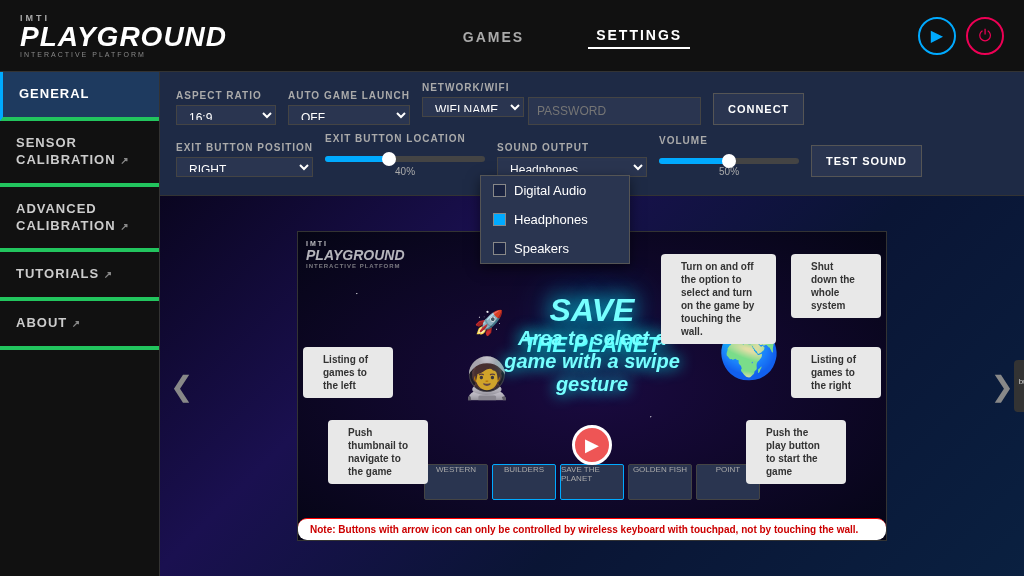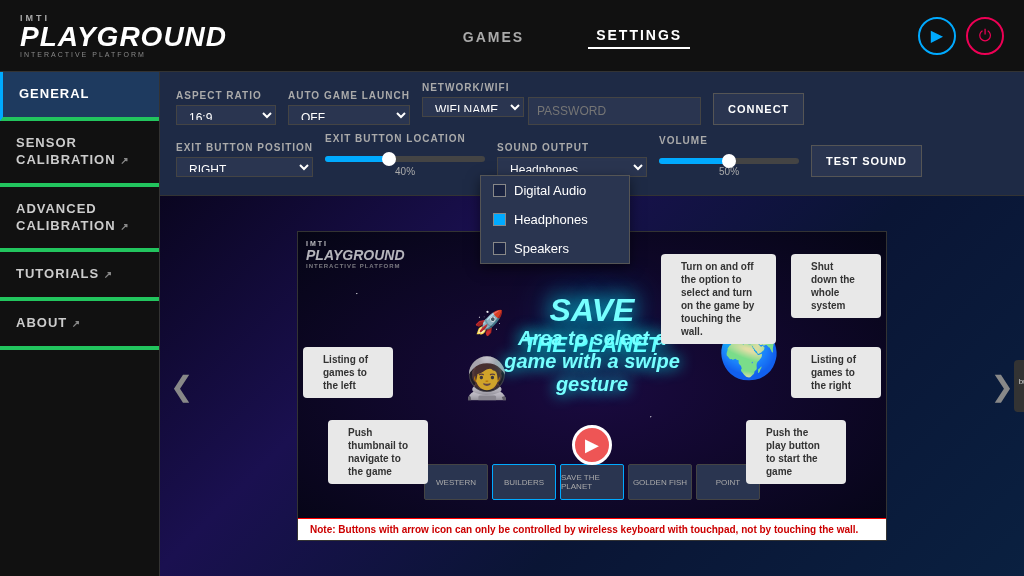--- a/index.html
+++ b/index.html
@@ -371,21 +371,21 @@
       justify-content: center;
       gap: 4px;
       z-index: 10;
     }
     .thumb-item {
       width: 64px;
       height: 36px;
       background: #2a3550;
       border: 1px solid #444;
       display: flex;
-      align-items: center;
+      align-items: flex-start;
       justify-content: center;
       font-size: 8px;
       color: #aaa;
       border-radius: 2px;
     }
     .thumb-active {
       border-color: #0af;
     }
 
     
@@ -394,20 +394,21 @@
       bottom: 0;
       left: 0;
       right: 0;
       background: #fff;
       color: #c00;
       font-size: 10px;
       font-weight: bold;
       padding: 5px 12px;
       border-top: 1px solid #f00;
       z-index: 30;
+      border-radius: 9px;
     }
 
     
     .nav-arrow-left {
       position: absolute;
       left: 0;
       top: 50%;
       transform: translateY(-50%);
       color: #888;
       font-size: 28px;

